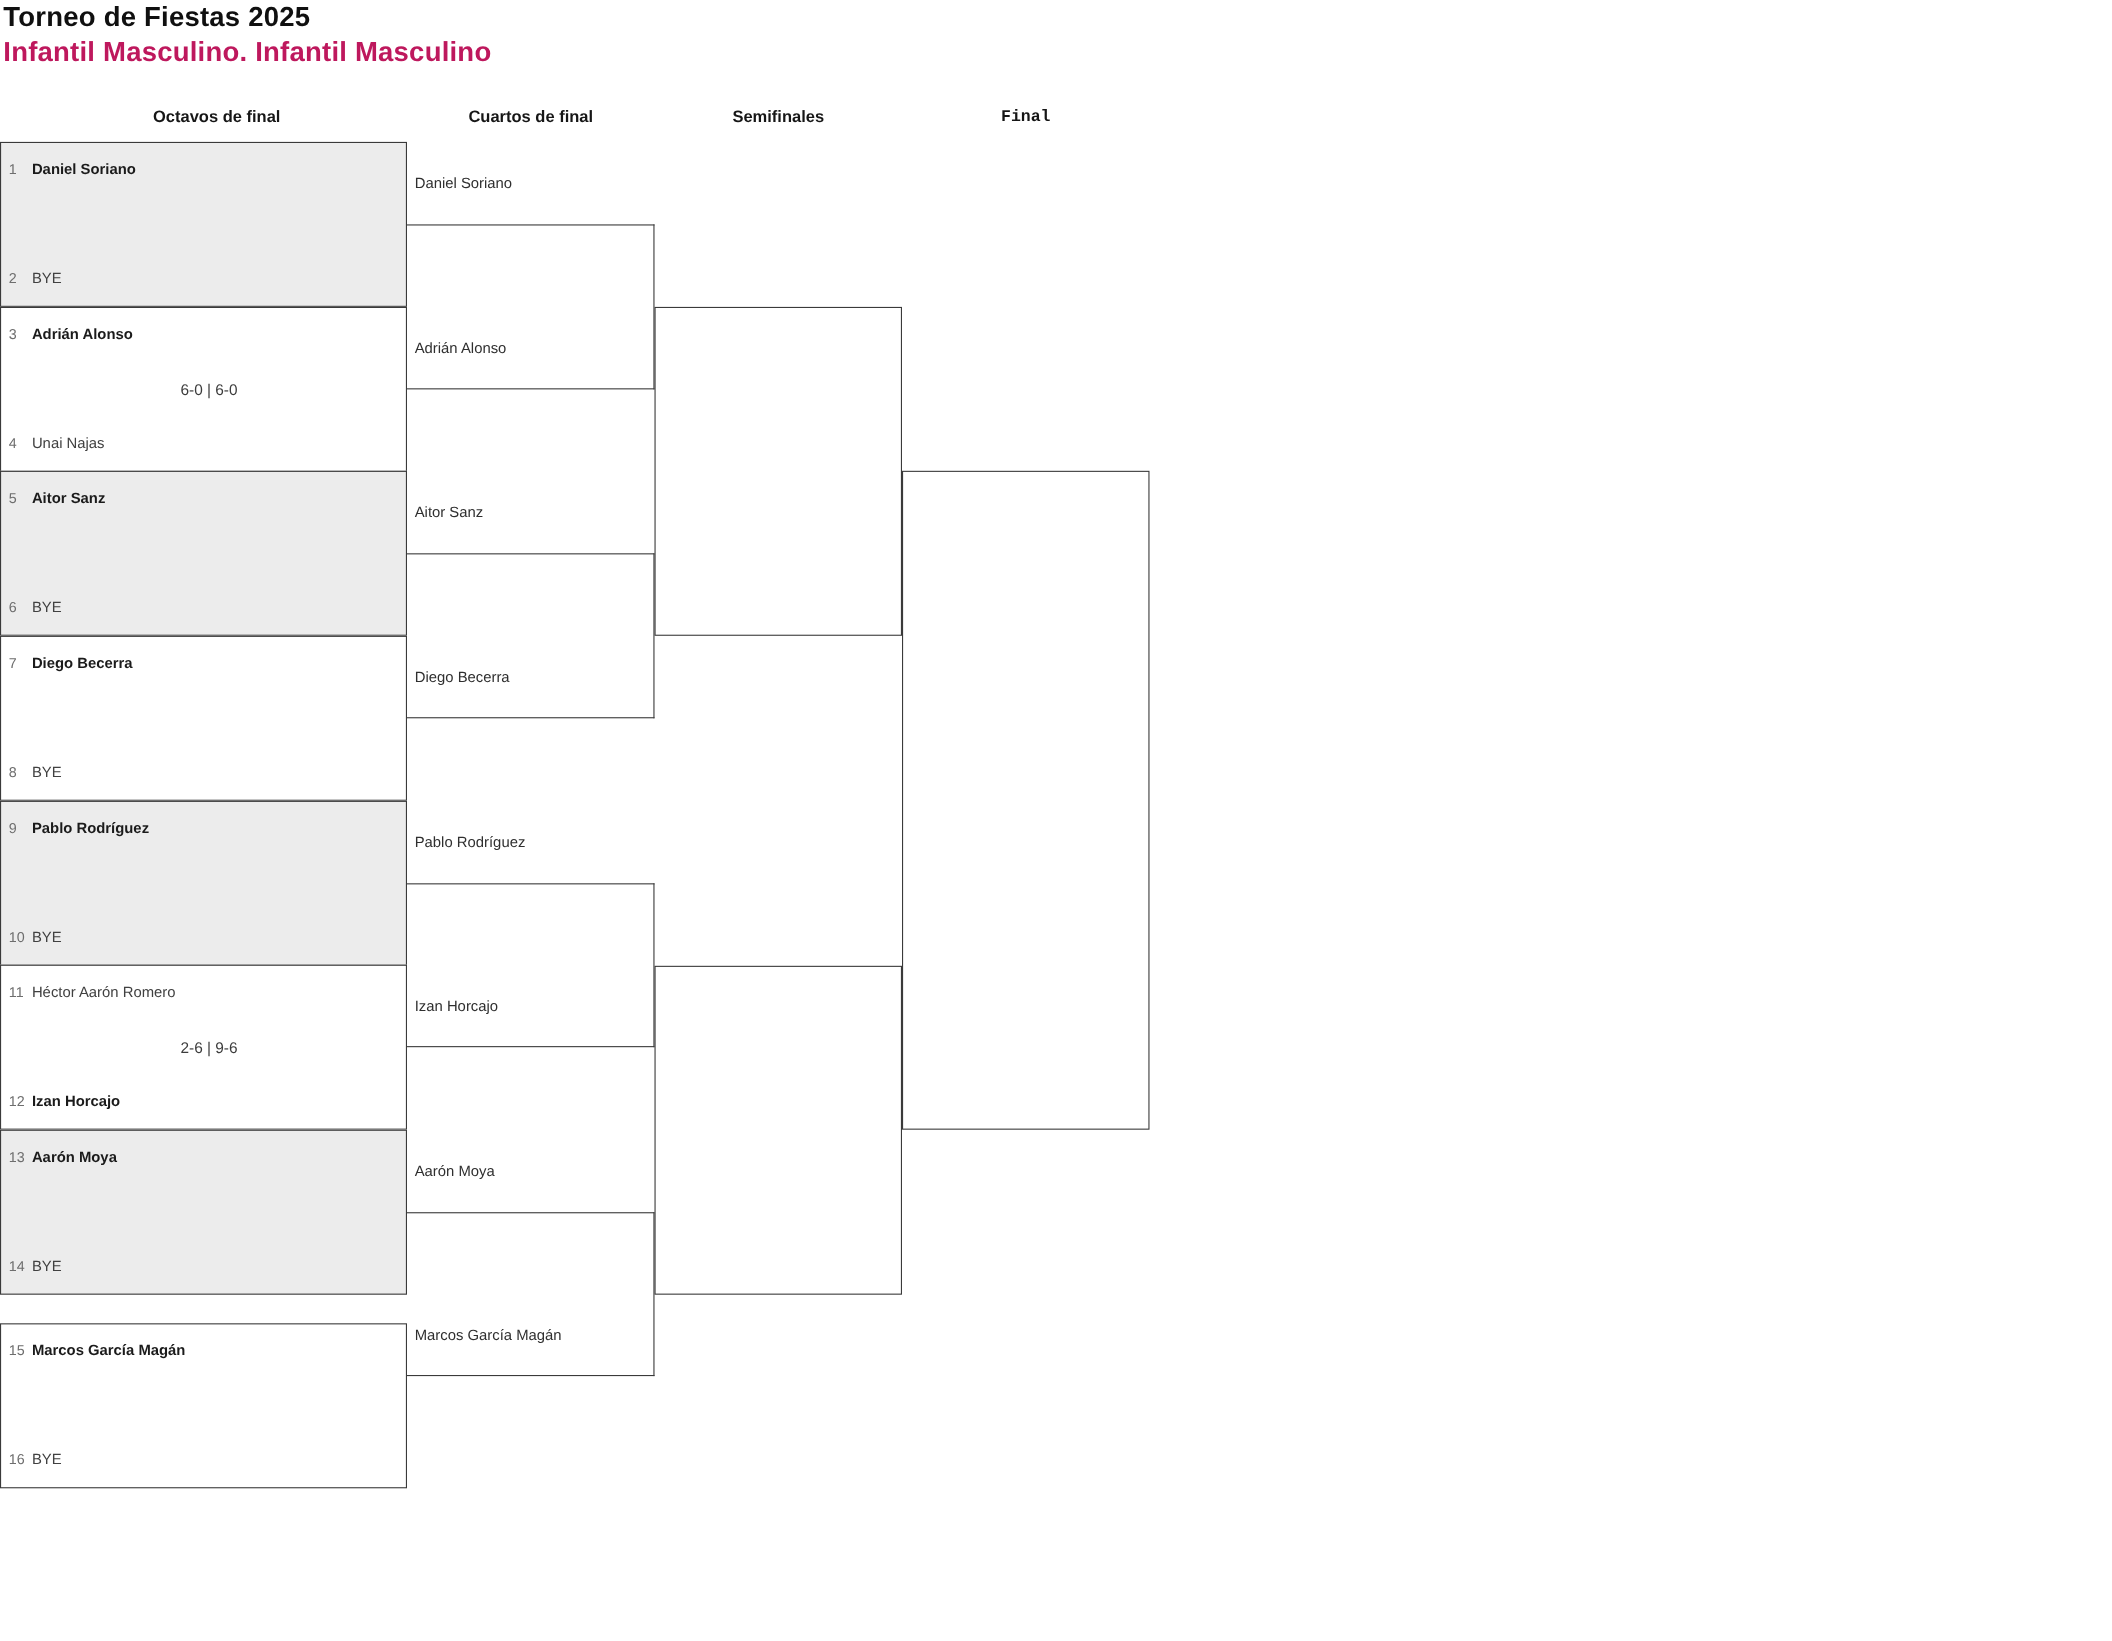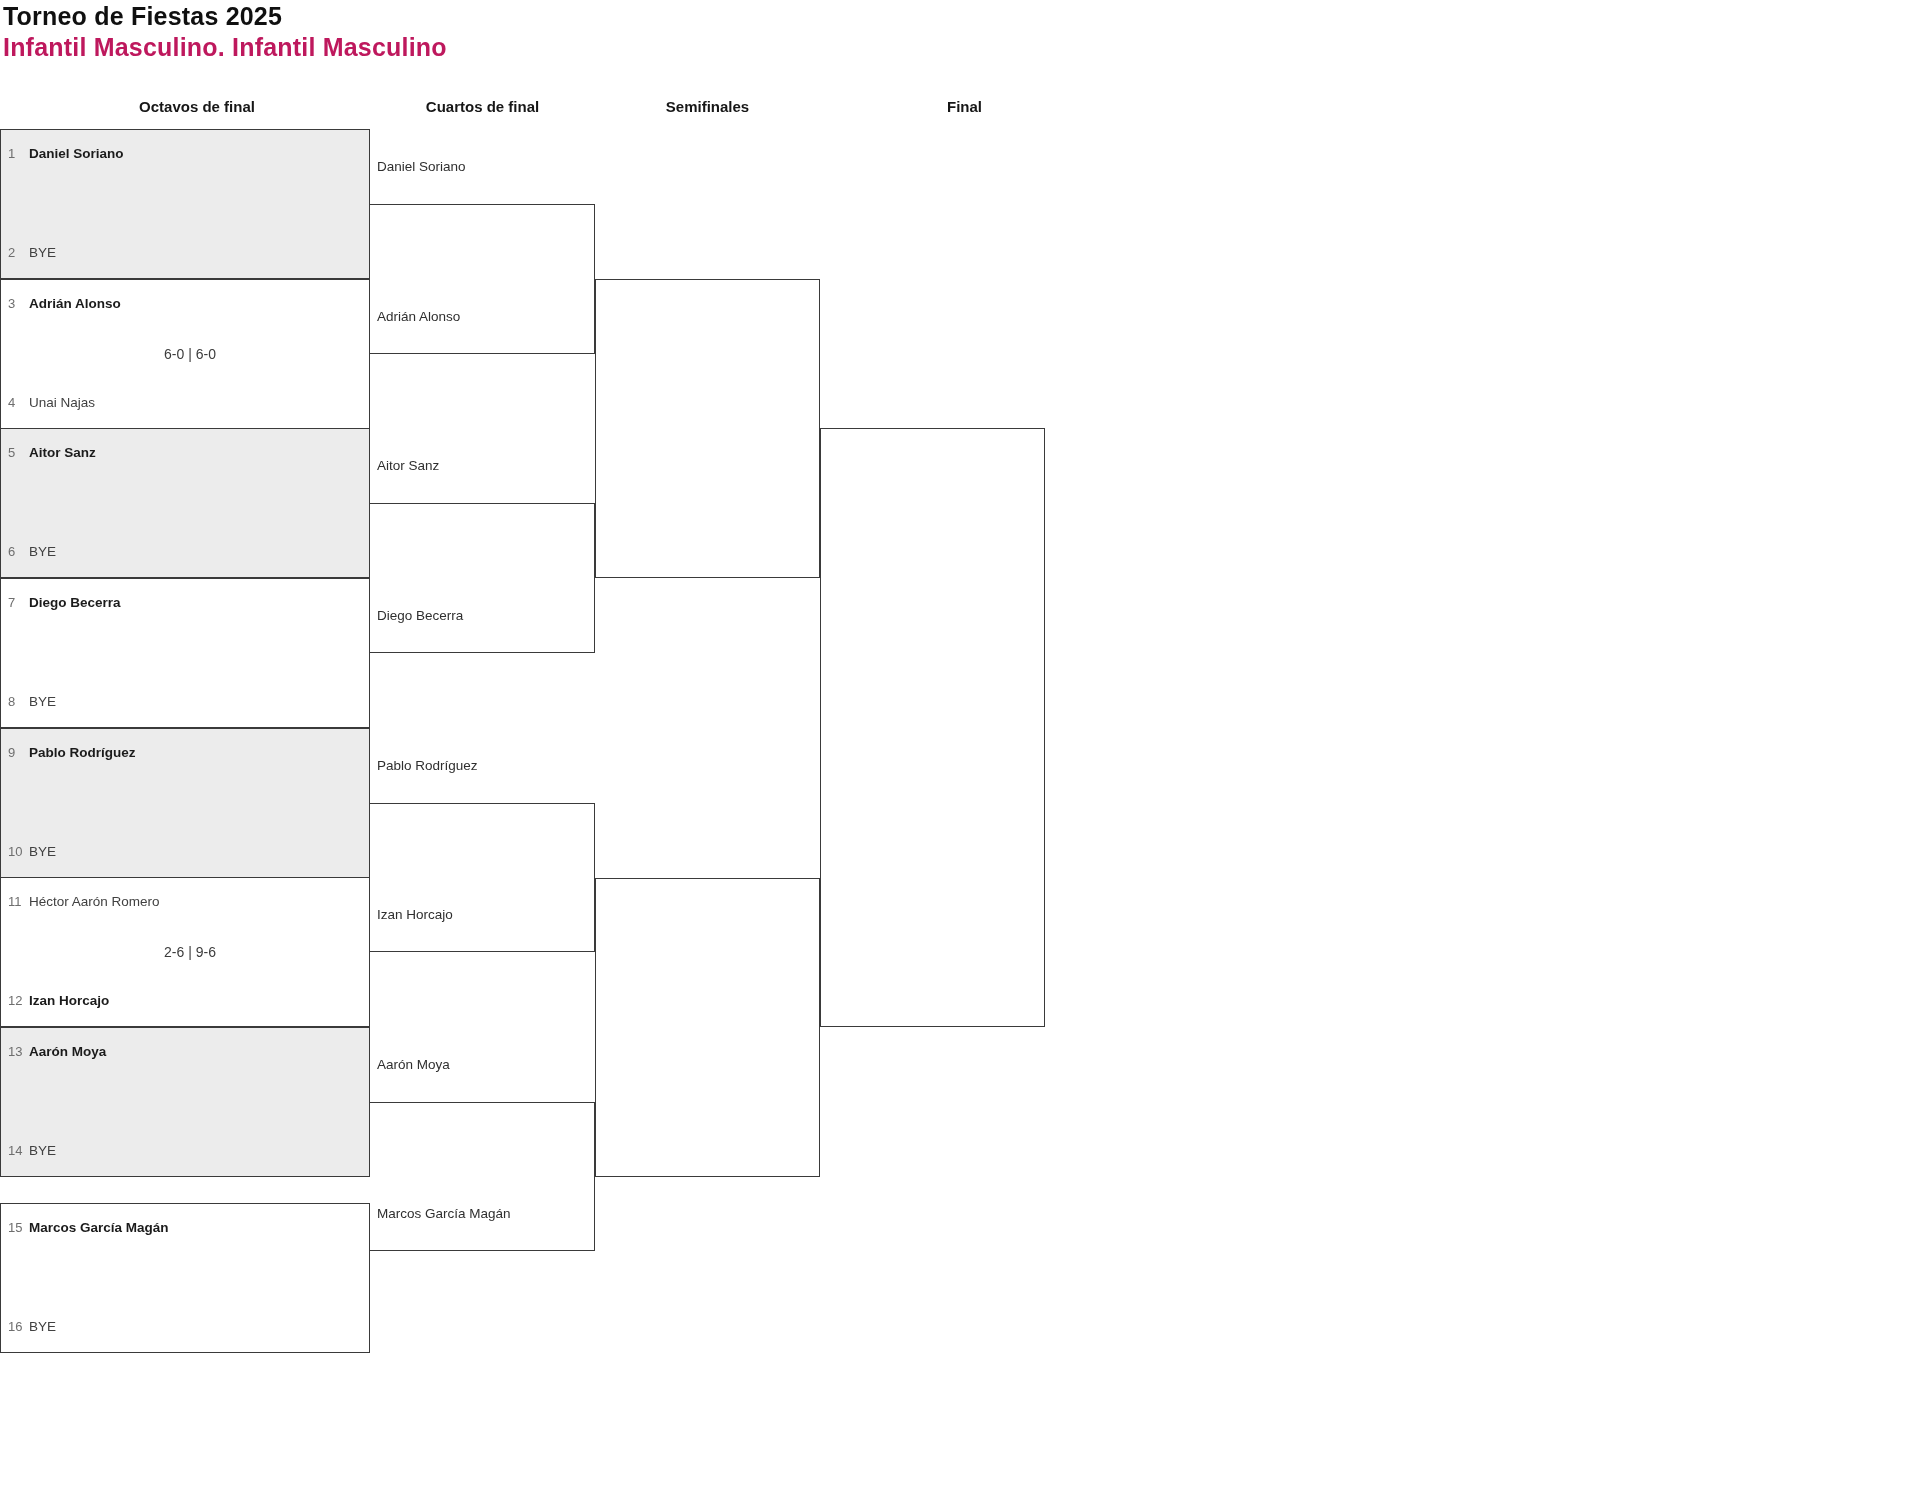--- a/index.html
+++ b/index.html
@@ -12,21 +12,21 @@
   .logo{position:absolute;left:1690px;top:0;width:228px;height:70px;cursor:pointer;}
   .dot{position:absolute;border-radius:50%;}
   .dot.blue-s {left:10px;top:13px;width:14px;height:14px;background:#2BA9E0;}
   .dot.green-l{left:33px;top:5px;width:27px;height:27px;background:#6CBE2A;}
   .dot.orange {left:19px;top:29px;width:19px;height:19px;background:#F08119;}
   .dot.blue-l {left:3px;top:40px;width:23px;height:23px;background:#2BA9E0;}
   .dot.green-s{left:35px;top:47px;width:14px;height:14px;background:#6CBE2A;}
   .logo-text{position:absolute;left:62px;top:7px;font-size:54px;font-weight:800;color:#000000;letter-spacing:-1.5px;line-height:50px;}
   
   .round-h{position:absolute;top:96px;height:22px;text-align:center;font-size:15px;font-weight:600;color:#161616;line-height:22px;}
-  .rh-0{left:12px;width:370px;} .rh-1{left:370px;width:225px;} .rh-2{left:595px;width:225px;} .rh-3{left:852px;width:225px;}
+  .rh-0{left:12px;width:370px;} .rh-1{left:370px;width:225px;} .rh-2{left:595px;width:225px;} .rh-3{left:820px;width:225px;font-family:Liberation Mono, monospace;}
   
   .match{position:absolute;left:0;width:370px;height:150px;border:1px solid #3A3A3A;background:#ffffff;box-sizing:border-box;}
   .match.shaded{background:#ECECEC;}
   .player{position:absolute;left:7px;right:8px;display:flex;align-items:baseline;font-size:13.5px;color:#414141;line-height:18px;white-space:nowrap;}
   .player.p1{top:15px;} .player.p2{bottom:16px;}
   .seed{flex:0 0 21px;width:21px;color:#6E6E6E;font-size:13px;}
   .pname.winner{color:#1B1B1B;font-weight:700;}
   .score{position:absolute;left:0;right:0;top:50%;transform:translateY(-50%);text-align:center;font-size:14px;color:#3C3C3C;margin-left:10px;}
   
   .qbox{position:absolute;left:370px;width:225px;border:1px solid #3A3A3A;border-left:none;box-sizing:border-box;}

